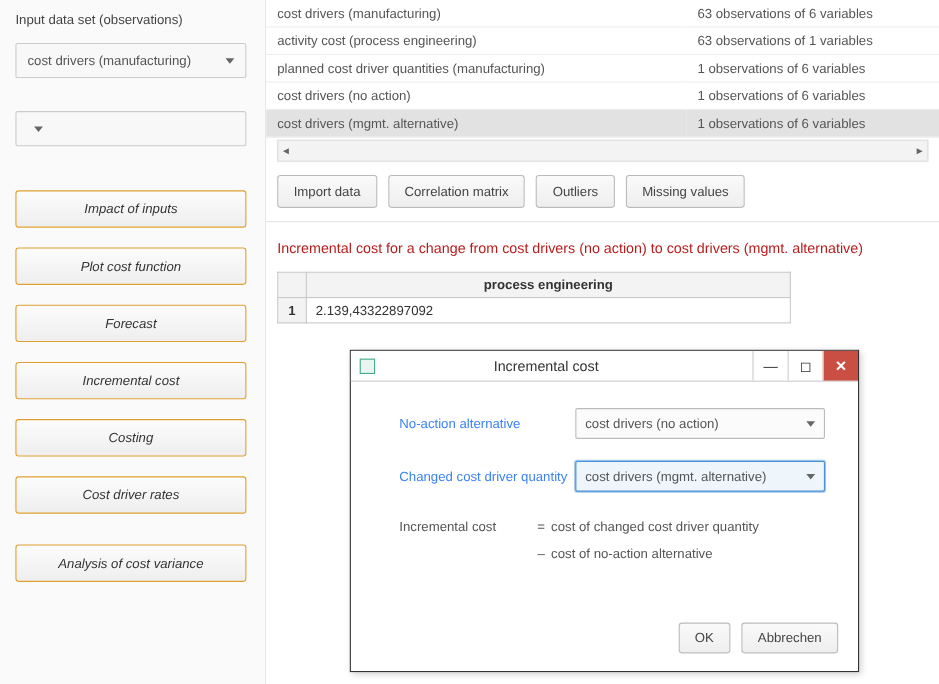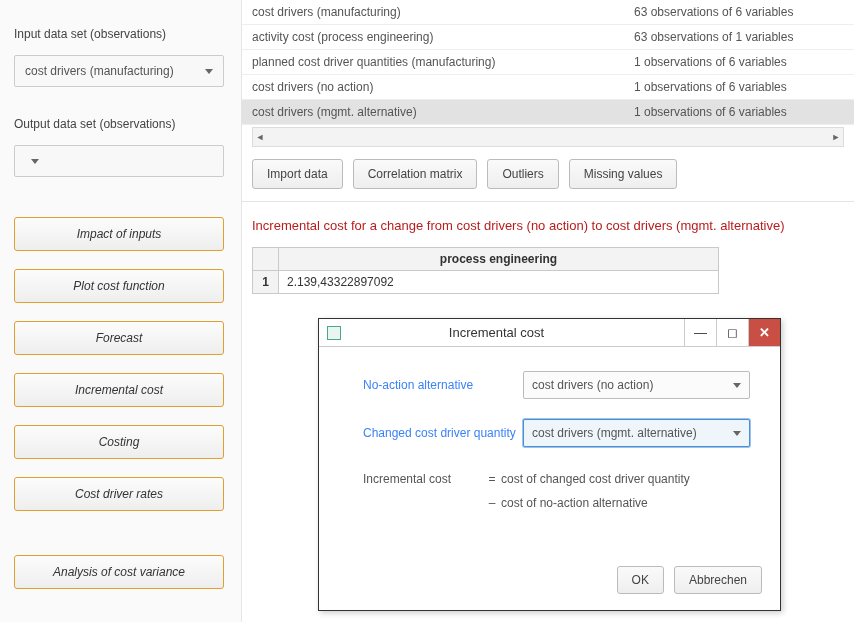--- a/index.html
+++ b/index.html
@@ -1,25 +1,25 @@
 <!DOCTYPE html>
 <html><head>
 <meta charset="utf-8">
 <style>
   * { box-sizing: border-box; font-family: Arial, sans-serif; }
   body { margin: 0; background: #fff; font-size: 12px; color: #333; }
   .container { display: flex; width: 854px; height: 622px; }
-  .sidebar { width: 242px; padding: 27px 14px; background: #fafafa; border-right: 1px solid #e5e5e5; }
+  .sidebar { width: 242px; padding: 11px 14px; background: #fafafa; border-right: 1px solid #e5e5e5; }
   .section-label { font-size: 12px; color: #444; margin-bottom: 14px; }
   .dropdown { position: relative; width: 210px; height: 32px; background: #f8f8f8; border: 1px solid #ccc; border-radius: 2px; display: flex; align-items: center; padding: 0 10px; cursor: pointer; margin-bottom: 30px; }
   .dropdown .dd-text { flex: 1; font-size: 12px; color: #555; overflow: hidden; text-overflow: ellipsis; white-space: nowrap; }
   .dropdown .dd-caret { width: 0; height: 0; border-left: 4px solid transparent; border-right: 4px solid transparent; border-top: 5px solid #666; margin-left: 6px; }
   .side-btn { width: 210px; height: 34px; margin-bottom: 18px; background: linear-gradient(#fcfcfc, #eee); border: 1px solid #e0a030; border-radius: 3px; font-size: 12px; color: #333; cursor: pointer; display: flex; align-items: center; justify-content: center; font-style: italic; }
   .side-btn.spacer-top { margin-top: 40px; }
-  .side-btn.extra-gap { margin-top: 44px; }
+  .side-btn.extra-gap { margin-top: 28px; }
   .main { flex: 1; display: flex; flex-direction: column; background: #fff; }
   .data-table { width: 100%; border-collapse: collapse; font-size: 12px; }
   .data-table td { padding: 5px 10px; border-bottom: 1px solid #eee; color: #555; }
   .data-table td.col-b { width: 230px; }
   .data-table tr.selected { background: #e2e2e2; }
   .hscroll-area { height: 20px; background: #f3f3f3; border: 1px solid #ddd; margin: 2px 10px 0 10px; display: flex; align-items: center; }
   .hscroll-area .sarrow { width: 14px; height: 14px; display: flex; align-items: center; justify-content: center; font-size: 9px; color: #666; }
   .hscroll-area .strack { flex: 1; height: 14px; background: #f3f3f3; }
   .toolbar { padding: 12px 10px; display: flex; gap: 10px; border-bottom: 1px solid #e5e5e5; }
   .tool-btn { height: 30px; padding: 0 14px; background: linear-gradient(#fafafa, #eee); border: 1px solid #bbb; border-radius: 3px; font-size: 12px; color: #444; cursor: pointer; display: flex; align-items: center; }
@@ -57,21 +57,20 @@
 <body>
 
 <div class="container">
   <div class="sidebar">
     <div class="section-label">Input data set (observations)</div>
     <div class="dropdown">
       <span class="dd-text">cost drivers (manufacturing)</span>
       <span class="dd-caret"></span>
     </div>
 
-    <div class="section-label">Output data set (observations)</div>
     <div class="dropdown">
       <span class="dd-caret"></span>
     </div>
 
     <div class="side-btn spacer-top">Impact of inputs</div>
     <div class="side-btn">Plot cost function</div>
     <div class="side-btn">Forecast</div>
     <div class="side-btn">Incremental cost</div>
     <div class="side-btn">Costing</div>
     <div class="side-btn">Cost driver rates</div>

